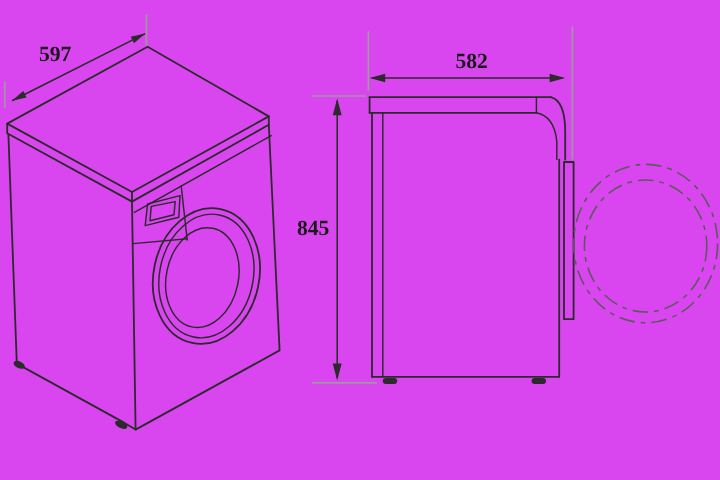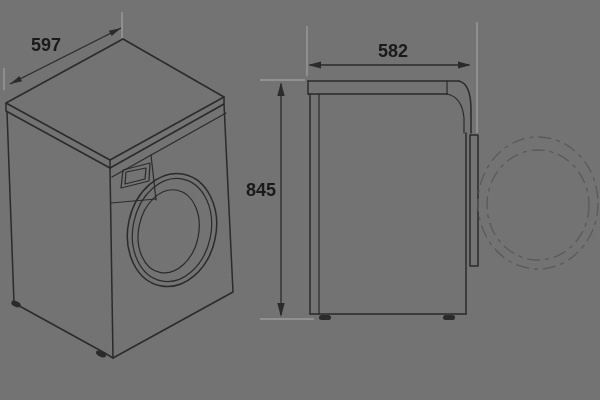--- a/index.html
+++ b/index.html
@@ -5,22 +5,23 @@
   html, body {
     margin: 0;
     padding: 0;
     background: #ffffff;
     font-family: "Liberation Sans", "DejaVu Sans", sans-serif;
   }
   .canvas {
     position: relative;
     width: 600px;
     height: 400px;
-    background: #737373;
+    background: #d946ef;
     overflow: hidden;
+    font-family: Liberation Serif, serif;
   }
   svg { display: block; }
 
   
   .ln   { fill: none; stroke: #2b2b2b; stroke-width: 1.5; stroke-linejoin: round; stroke-linecap: round; }
   .thin { fill: none; stroke: #2b2b2b; stroke-width: 1.2; stroke-linejoin: round; stroke-linecap: round; }
   
   .dim  { fill: none; stroke: #2b2b2b; stroke-width: 1.3; }
   .arrow{ fill: #2b2b2b; stroke: none; }
   

